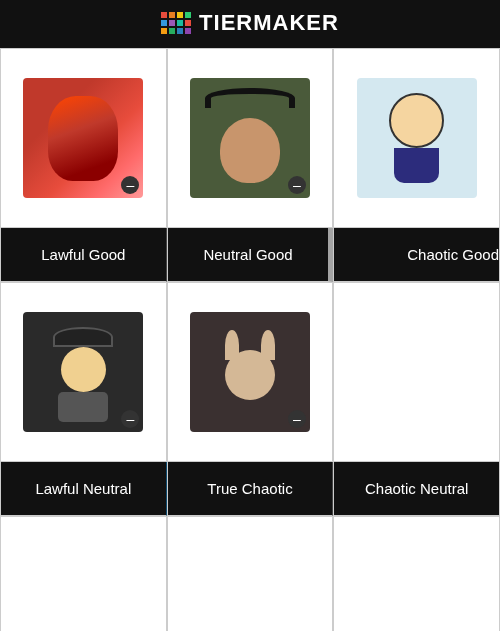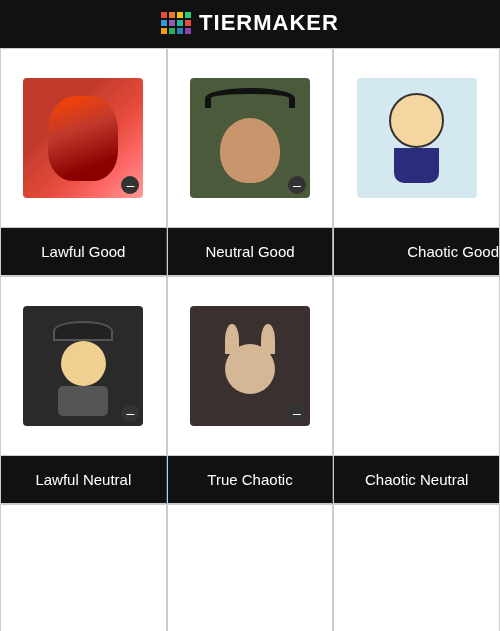--- a/index.html
+++ b/index.html
@@ -65,21 +65,21 @@
       position: relative;
       background: #fff;
     }
 
     .image-cell {
       height: 180px;
       border-bottom: none;
     }
 
     .label-cell {
-      height: 48px;
+      height: 54px;
       background: #111;
       color: #fff;
       font-size: 15px;
       font-weight: 500;
       border-top: none;
       width: 100%;
       display: flex;
       align-items: center;
       justify-content: center;
     }
@@ -286,21 +286,21 @@
         <div class="head"></div>
         <div class="body"></div>
       </div>
     </div>
   </div>
 
   <div class="cell label-cell" style="border-right:1px solid #444; border-top: none;">
     <span>Lawful Good</span>
   </div>
 
-  <div class="cell label-cell" style="border-right:1px solid #a3a3a3; border-top: none;">
+  <div class="cell label-cell" style="border-right:5px solid #a3a3a3; border-top: none;">
     <span>Neutral Good</span>
   </div>
 
   <div class="cell label-cell" style="border-top: none; align-items: flex-end;">
     <span>Chaotic Good</span>
   </div>
 
   <div class="cell image-cell" style="border-right:1px solid #ccc; border-bottom: 1px solid #ccc; border-top: 1px solid #ccc;">
     <div class="img-placeholder img-lawful-neutral">
       <div class="char">

